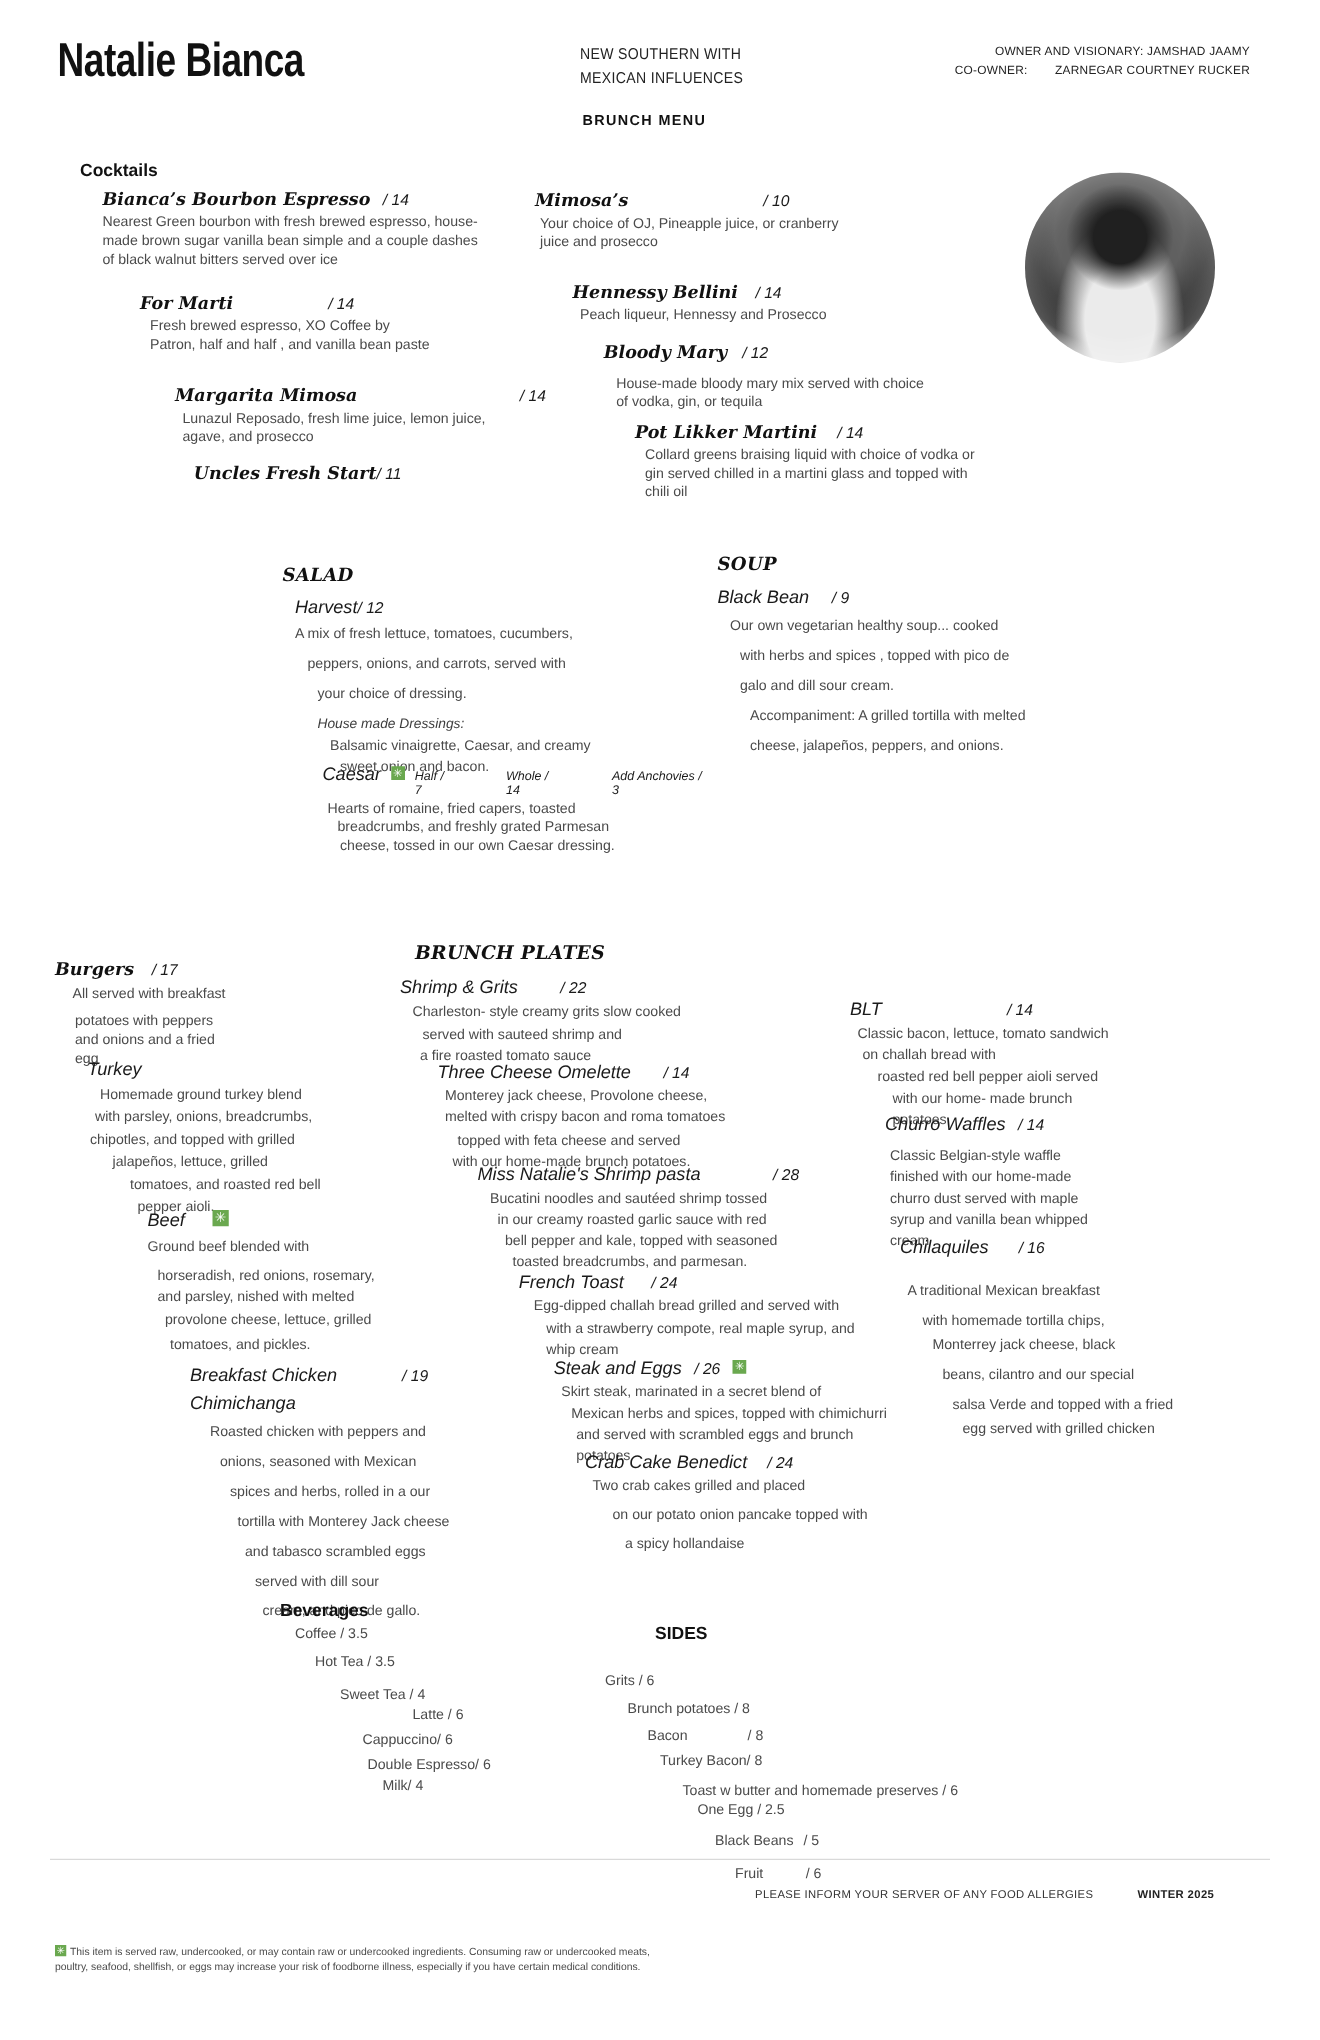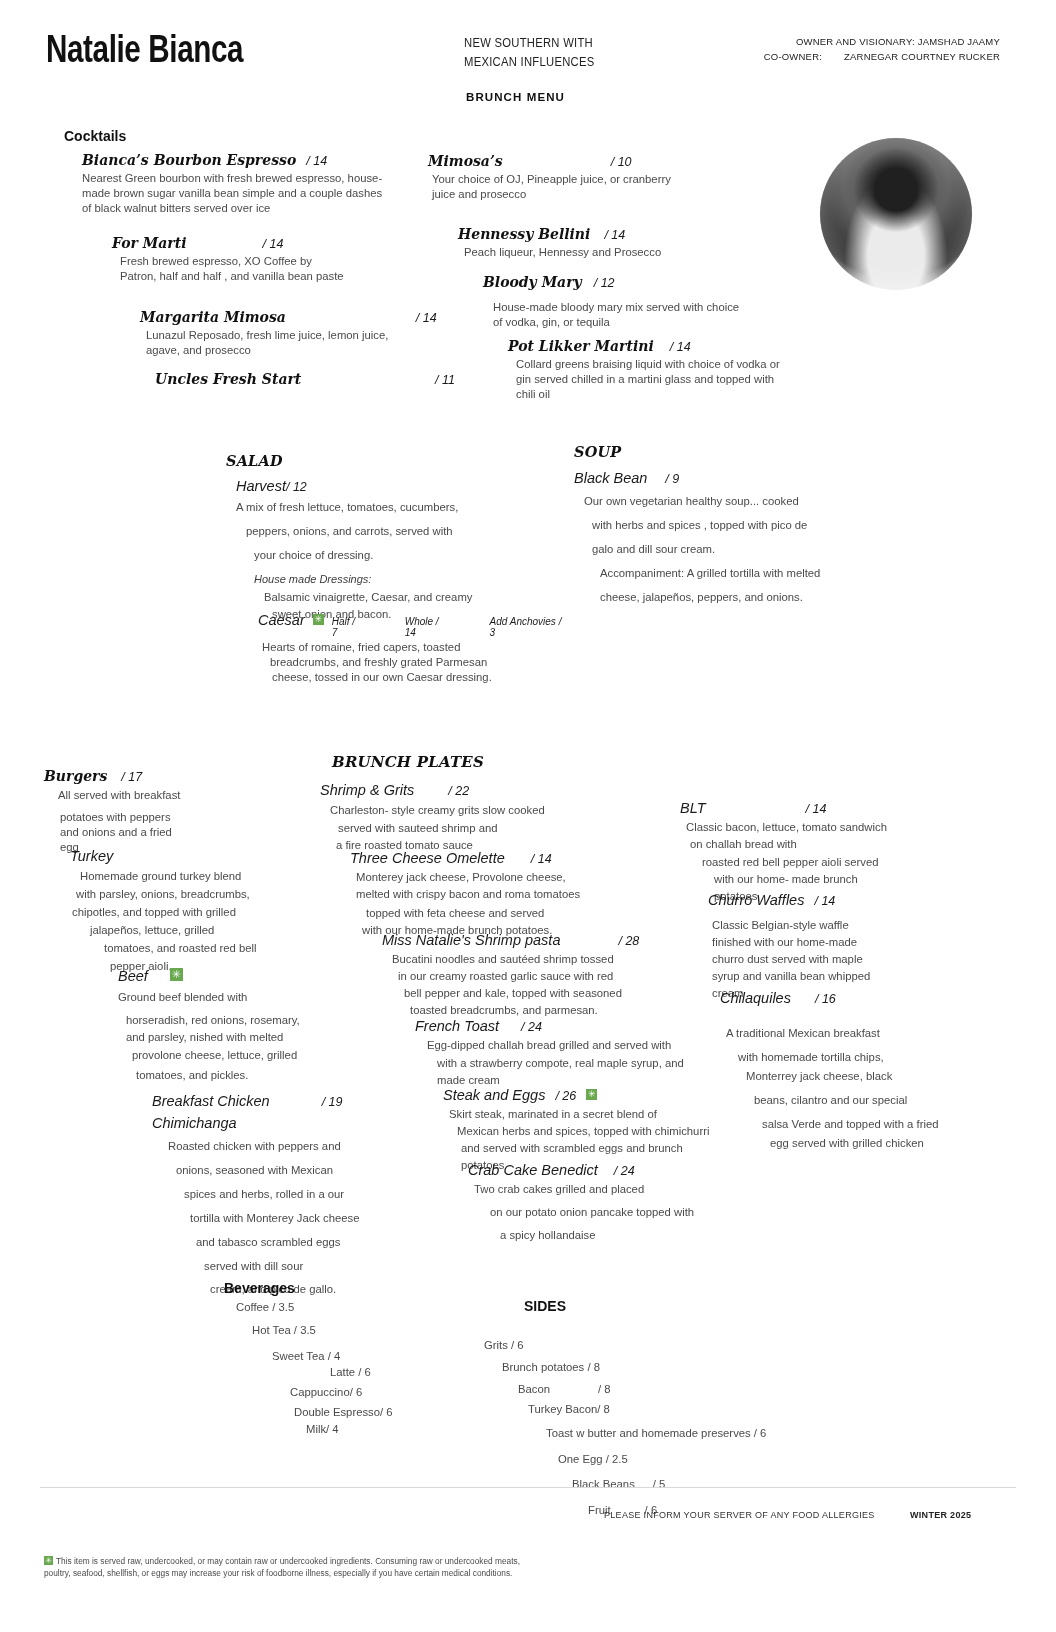--- a/index.html
+++ b/index.html
@@ -153,21 +153,21 @@
 
   <div class="abs" style="left:140px; top:309px; width:300px;">
     <div class="row" style="gap:130px;">
       <span class="item-serif">Margarita Mimosa</span>
       <span class="price">/ 14</span>
     </div>
     <div class="desc" style="margin-top:3px; margin-left:6px; width:272px;">Lunazul Reposado, fresh lime juice, lemon juice, agave, and prosecco</div>
   </div>
 
   <div class="abs" style="left:155px; top:371px; width:300px;">
-    <div class="row" style="gap:86px;justify-content:space-between;">
+    <div class="row" style="">
       <span class="item-serif">Uncles Fresh Start</span>
       <span class="price">/ 11</span>
     </div>
   </div>
 
   <div class="abs" style="left:428px; top:153px; width:300px;">
     <div class="row" style="gap:108px;">
       <span class="item-serif">Mimosa’s</span>
       <span class="price">/ 10</span>
     </div>
@@ -324,21 +324,21 @@
     <div class="desc" style="margin-top:2px; margin-left:28px;">toasted breadcrumbs, and parmesan.</div>
   </div>
 
   <div class="abs" style="left:415px; top:1018px; width:330px;">
     <div class="row" style="gap:22px;">
       <span class="item-sans">French Toast</span>
       <span class="price">/ 24</span>
     </div>
     <div class="desc" style="margin-top:4px; margin-left:12px;">Egg-dipped challah bread grilled and served with</div>
     <div class="desc" style="margin-top:3px; margin-left:22px;">with a strawberry compote, real maple syrup, and</div>
-    <div class="desc" style="margin-top:2px; margin-left:22px;">made cream</div>
+    <div class="desc" style="margin-top:2px; margin-left:22px;">whip cream</div>
   </div>
 
   <div class="abs" style="left:443px; top:1087px; width:340px;">
     <div class="row" style="gap:10px;">
       <span class="item-sans">Steak and Eggs</span>
       <span class="price">/ 26</span>
       <span class="raw-mark sm"></span>
     </div>
     <div class="desc" style="margin-top:4px; margin-left:6px;">Skirt steak, marinated in a secret blend of</div>
     <div class="desc" style="margin-top:2px; margin-left:14px;">Mexican herbs and spices, topped with chimichurri</div>
@@ -409,22 +409,22 @@
 
   <div class="abs" style="left:484px; top:1338px; width:430px;">
     <div class="desc">Grits / 6</div>
     <div class="desc" style="margin-top:7px; margin-left:18px;">Brunch potatoes  / 8</div>
     <div class="row" style="margin-top:7px; margin-left:34px; gap:48px;">
       <span class="desc">Bacon</span>
       <span class="desc">/ 8</span>
     </div>
     <div class="desc" style="margin-top:5px; margin-left:44px;">Turkey Bacon/ 8</div>
     <div class="desc" style="margin-top:9px; margin-left:62px;">Toast w butter and homemade preserves / 6</div>
-    <div class="desc" style="margin-top:11px; margin-left:74px;">One Egg / 2.5</div>
-    <div class="row" style="margin-top:11px; margin-left:88px; gap:18px;">
+    <div class="desc" style="margin-left:74px;">One Egg / 2.5</div>
+    <div class="row" style="margin-top:11px; margin-left:88px; gap:8px;">
       <span class="desc">Black Beans</span>
       <span class="desc">/ 5</span>
     </div>
     <div class="row" style="margin-top:11px; margin-left:104px; gap:34px;">
       <span class="desc">Fruit</span>
       <span class="desc">/ 6</span>
     </div>
   </div>
 
   <div class="abs footline"></div>

